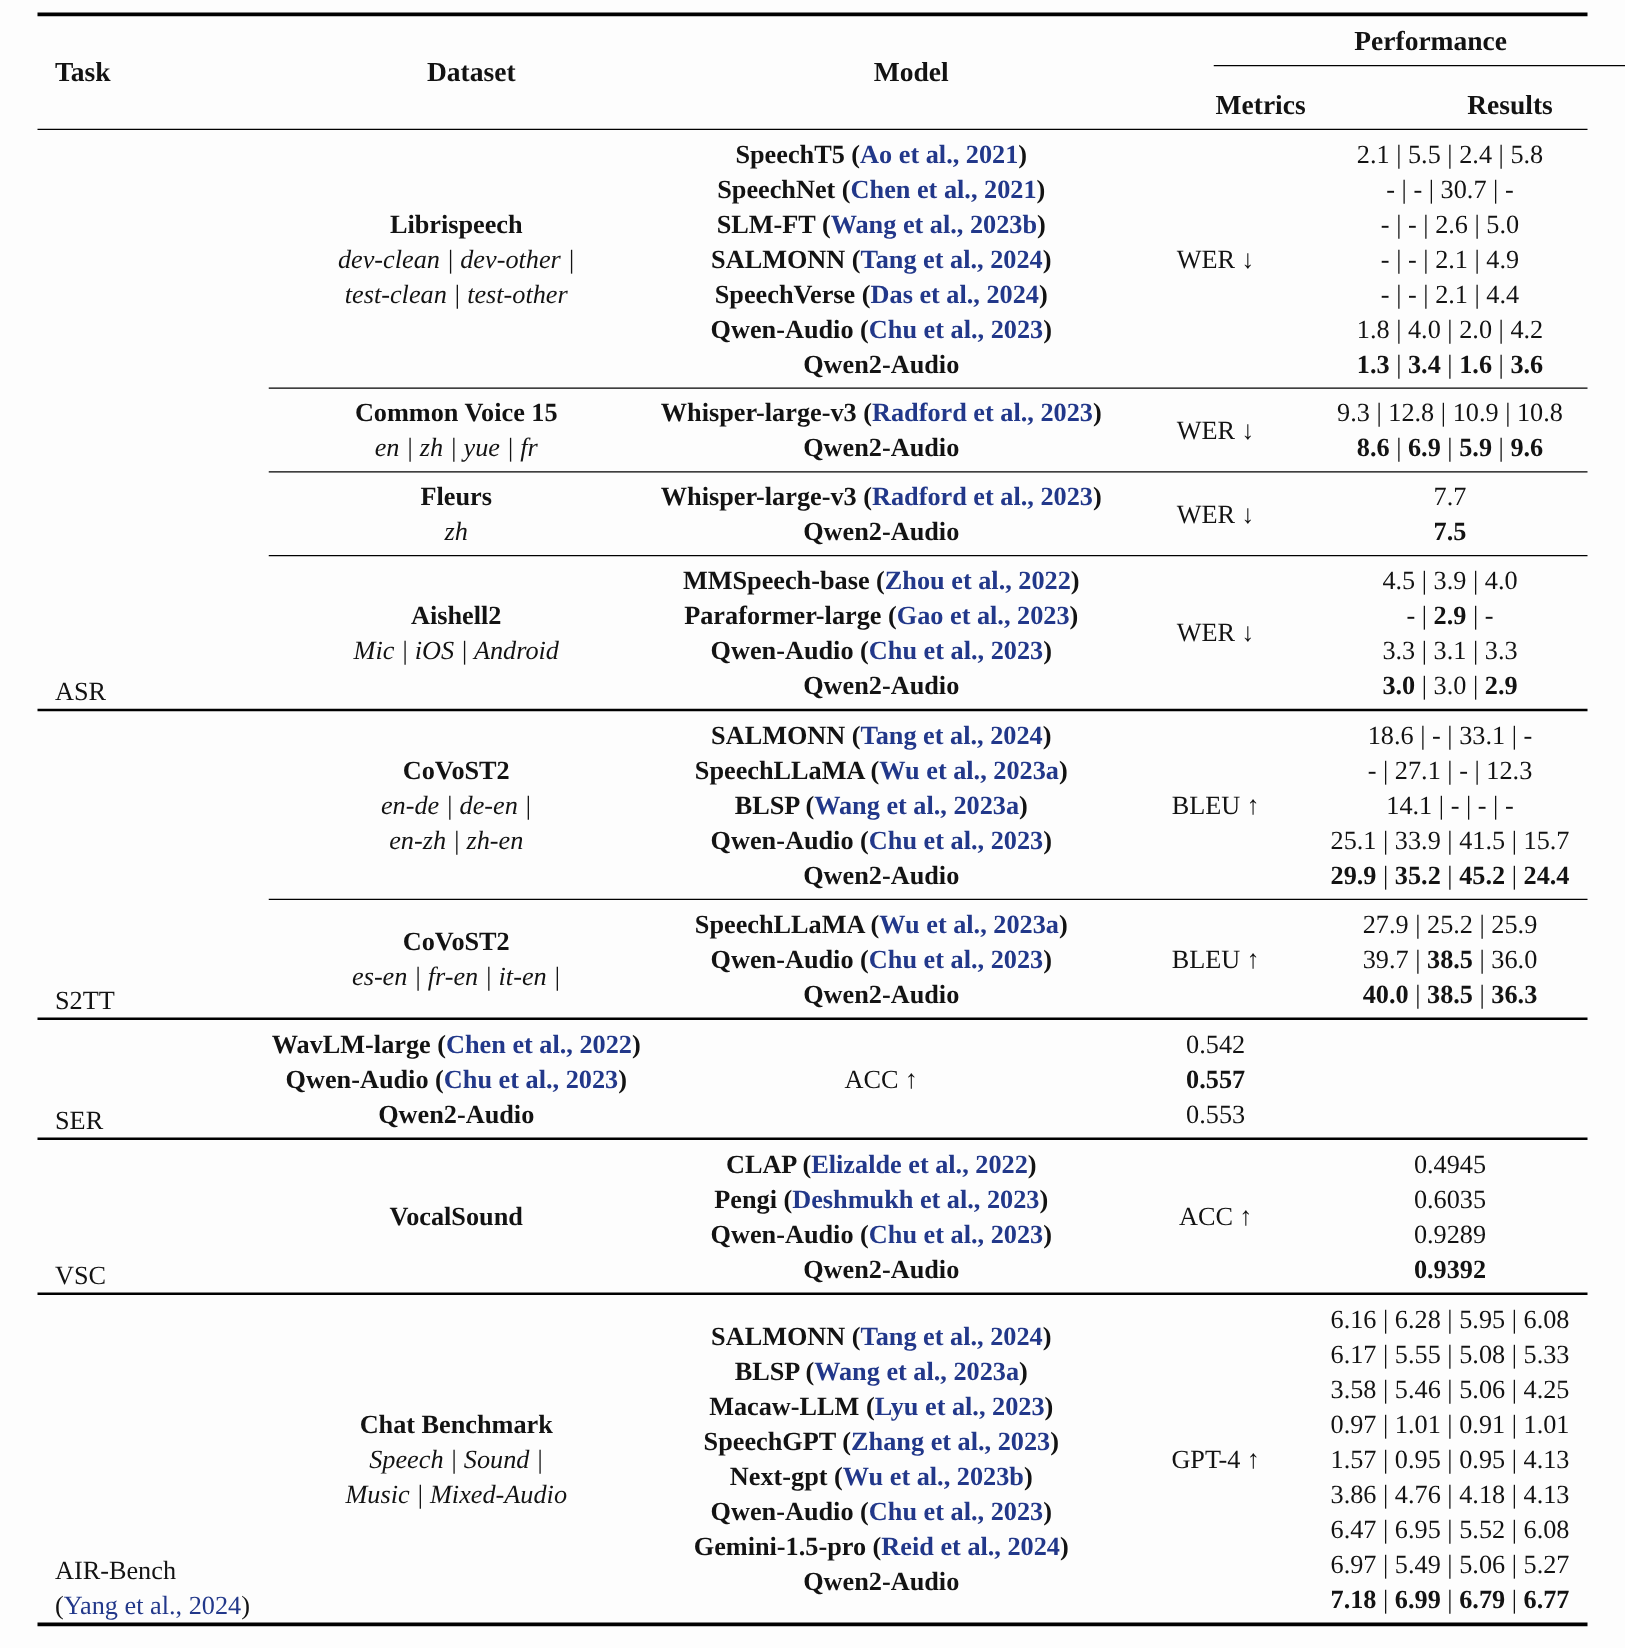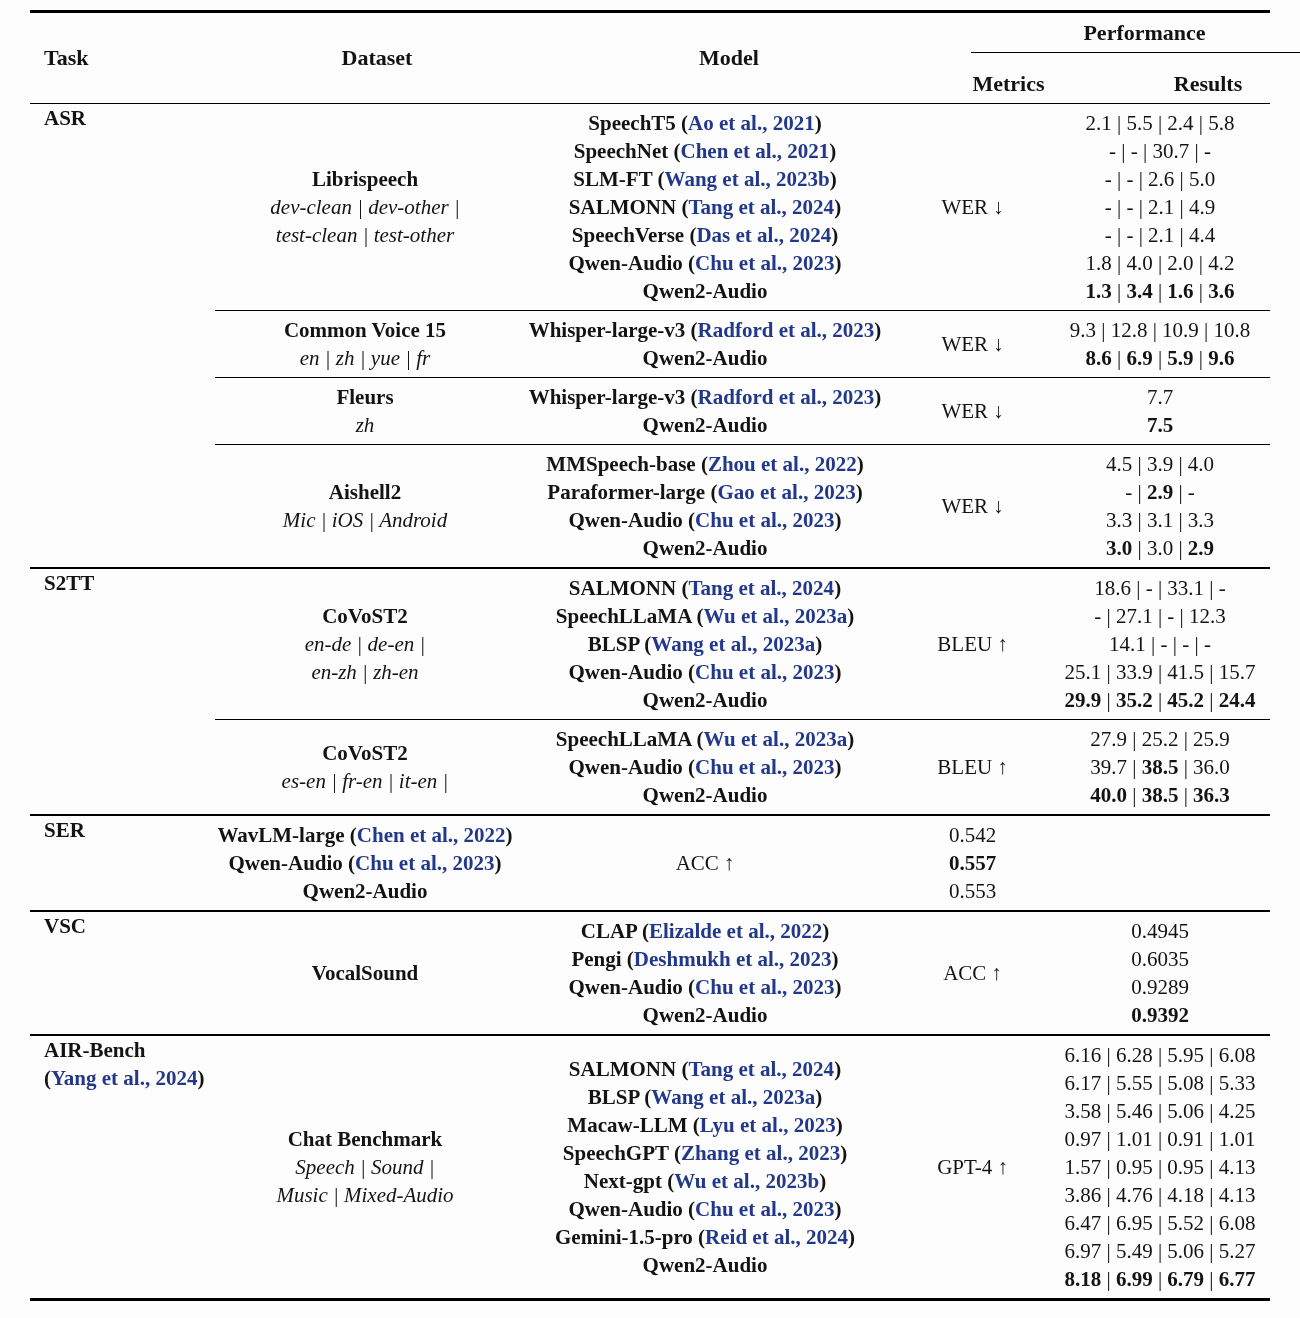--- a/index.html
+++ b/index.html
@@ -29,23 +29,23 @@
   .th.c-model { grid-row: 1 / 3; grid-column: 3; font-family: Liberation Serif, serif; }
   .th.c-perf  { grid-row: 1; grid-column: 4 / 6; border-bottom: 1.4px solid #000; margin-left: 40px; }
   .th.c-metrics { grid-row: 2; grid-column: 4; }
   .th.c-results { grid-row: 2; grid-column: 5; }
 
   
   .section { display: flex; border-bottom: 2.6px solid #000; }
   .section:last-child { border-bottom: 3px solid #000; }
   .task-cell {
     width: 185px; box-sizing: border-box;
-    display: flex; flex-direction: column; justify-content: flex-start;
+    display: flex; flex-direction: column; justify-content: flex-end;
     padding-left: 14px;
-    font-size: 21px; line-height: 28px; font-weight: bold;
+    font-size: 21px; line-height: 28px;
   }
   .groups { flex: 1; }
   .group {
     display: grid;
     grid-template-columns: 300px 380px 155px 220px;
     align-items: center;
     padding: 5px 0;
   }
   .group + .group { border-top: 1.3px solid #000; }
 
@@ -365,20 +365,20 @@
   <div class="result-row"><span class="val">0.97</span><span class="sep"> | </span><span class="val">1.01</span><span class="sep"> | </span><span class="val">0.91</span><span class="sep"> | </span><span class="val">1.01</span></div>
 
   <div class="result-row"><span class="val">1.57</span><span class="sep"> | </span><span class="val">0.95</span><span class="sep"> | </span><span class="val">0.95</span><span class="sep"> | </span><span class="val">4.13</span></div>
 
   <div class="result-row"><span class="val">3.86</span><span class="sep"> | </span><span class="val">4.76</span><span class="sep"> | </span><span class="val">4.18</span><span class="sep"> | </span><span class="val">4.13</span></div>
 
   <div class="result-row"><span class="val">6.47</span><span class="sep"> | </span><span class="val">6.95</span><span class="sep"> | </span><span class="val">5.52</span><span class="sep"> | </span><span class="val">6.08</span></div>
 
   <div class="result-row"><span class="val">6.97</span><span class="sep"> | </span><span class="val">5.49</span><span class="sep"> | </span><span class="val">5.06</span><span class="sep"> | </span><span class="val">5.27</span></div>
 
-  <div class="result-row"><span class="val bold">8.18</span><span class="sep"> | </span><span class="val bold">6.99</span><span class="sep"> | </span><span class="val bold">6.79</span><span class="sep"> | </span><span class="val bold">6.77</span></div>
+  <div class="result-row"><span class="val bold">7.18</span><span class="sep"> | </span><span class="val bold">6.99</span><span class="sep"> | </span><span class="val bold">6.79</span><span class="sep"> | </span><span class="val bold">6.77</span></div>
 </div>
   </div>
 </div>
   </div>
 </div>
   </div>
 </div>
 
 </body></html>

